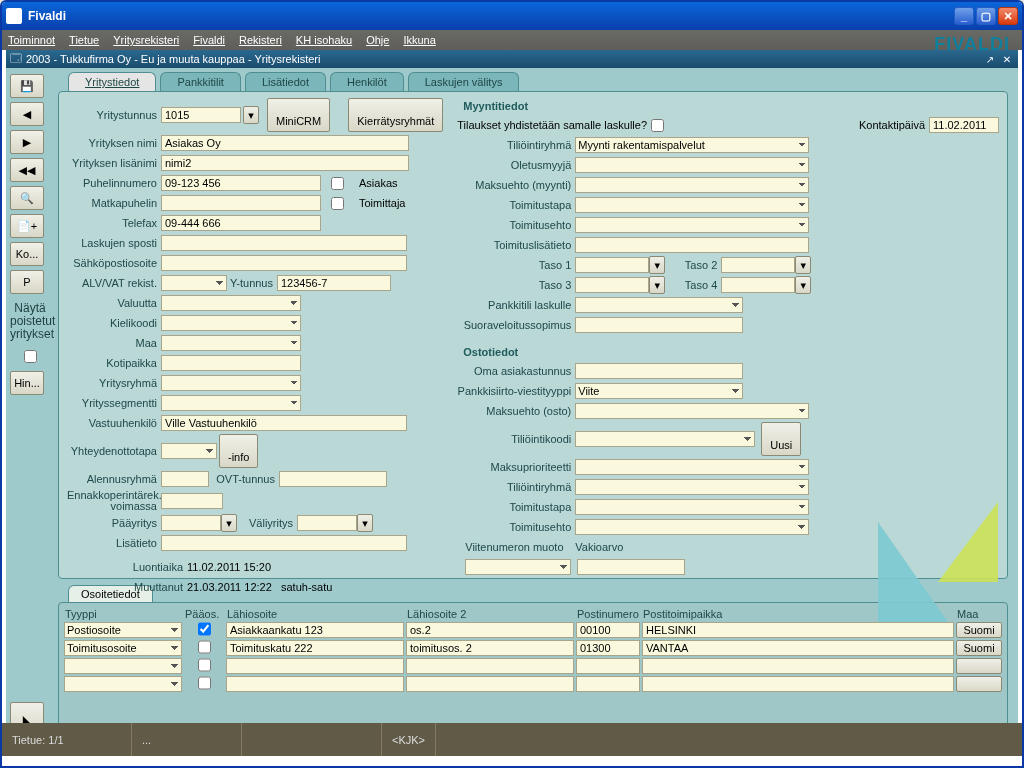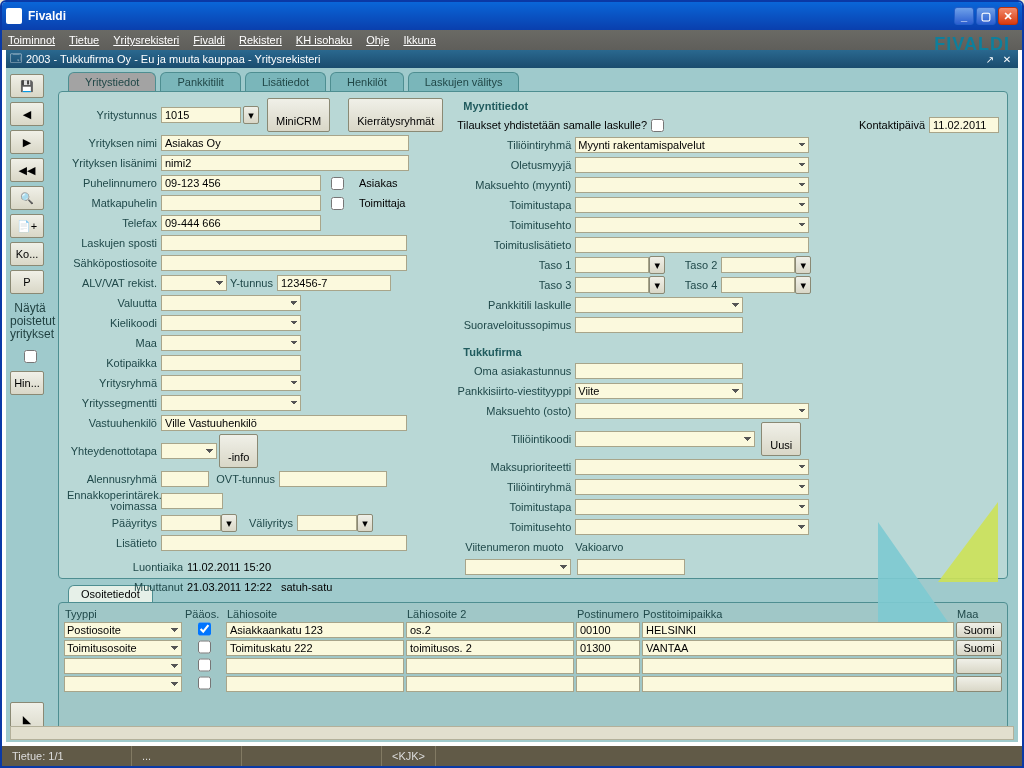--- a/index.html
+++ b/index.html
@@ -18,21 +18,21 @@
 .internal-title { height: 18px; background: linear-gradient(#2a688f,#1a4c6e); color: #fff; font-size: 11px; display: flex; align-items: center; padding: 0 4px; margin: 0; }
 .internal-title .spacer { flex: 1; }
 .internal-title .ibtn { width: 14px; height: 14px; margin-left: 3px; color: #fff; cursor: pointer; font-size: 10px; display: flex; align-items:center; justify-content:center; }
 .canvas { position: absolute; top: 18px; left: 0; right: 0; bottom: 0; background: #9fcacc; display: flex; }
 .toolbar { width: 48px; background: #9fcacc; padding: 6px 4px; display: flex; flex-direction: column; gap: 4px; }
 .tbtn { width: 34px; height: 24px; background: linear-gradient(#f0f0e8,#d9d7c7); border: 1px solid #8a8974; border-radius: 2px; display: flex; align-items: center; justify-content: center; font-size: 11px; cursor: pointer; }
 .sidelabel { font-size: 12px; color: #1e3e3e; text-align: center; margin-top: 4px; line-height: 1.1; }
 .work { flex: 1; padding: 4px 10px 4px 4px; overflow: hidden; }
 .tabs { display: flex; margin-left: 10px; }
 .tab { padding: 3px 16px; background: #7ab6ba; border: 1px solid #4e8e91; border-bottom: none; border-radius: 6px 6px 0 0; margin-right: 4px; font-size: 11px; color: #214848; cursor: pointer; }
-.tab.active { background: #a3a3a3; }
+.tab.active { background: #e5e5e5; text-decoration: underline; }
 .panel { background: #b9d8d6; border: 1px solid #4e8e91; border-radius: 4px; padding: 6px 8px 4px 8px; height: 488px; position: relative; }
 .row { display: flex; align-items: center; margin-bottom: 2px; min-height: 18px; }
 .lbl { width: 94px; text-align: right; padding-right: 4px; color: #20494a; font-size: 11px; }
 .lblw { width: 120px; text-align: right; padding-right: 4px; color: #20494a; font-size: 11px; }
 .inp { background: #fbf9dd; border: 1px solid #a8a58a; height: 16px; font-size: 11px; padding: 0 3px; }
 .sel { background: #fbf9dd; border: 1px solid #a8a58a; height: 16px; font-size: 11px; padding: 0 2px; appearance: none; background-image: linear-gradient(45deg, transparent 50%, #555 50%), linear-gradient(135deg, #555 50%, transparent 50%); background-position: right 6px center, right 2px center; background-size: 4px 4px, 4px 4px; background-repeat: no-repeat; }
 .btn { background: linear-gradient(#f0f0e8,#d9d7c7); border: 1px solid #8a8974; border-radius: 2px; height: 18px; padding: 16px 8px; font-size: 11px; cursor: pointer; }
 .btn-sm { width: 16px; padding: 0; display:flex; align-items:center; justify-content:center;}
 .cols { display: flex; gap: 12px; }
 .colL { flex: 0 0 346px; }
@@ -41,21 +41,21 @@
 .chk { margin: 0 4px; }
 .addr-group { margin-top: 6px; }
 .addr-tab { display: inline-block; padding: 2px 12px; background: #e6f0e8; border: 1px solid #4e8e91; border-bottom: none; border-radius: 6px 6px 0 0; margin-left: 10px; font-size: 11px; }
 .addr-panel { background: #a0c7c7; border: 1px solid #4e8e91; border-radius: 4px; padding: 4px; height: 130px; }
 .addr-panel table { width: 100%; border-collapse: collapse; font-size: 11px; }
 .addr-panel th { text-align: left; color: #20494a; font-weight: normal; padding: 1px 2px; }
 .addr-panel td { padding: 0 1px; }
 .addr-panel td input, .addr-panel td select, .addr-panel td .abtn { height: 16px; font-size: 11px; }
 .addr-panel .abtn { width: 100%; background: linear-gradient(#f0f0e8,#d9d7c7); border: 1px solid #8a8974; border-radius:2px; cursor:pointer; display:flex; align-items:center; justify-content:center; }
 .hscroll { position:absolute; bottom:2px; left:4px; right:4px; height:14px; background:#e2dfce; border:1px solid #b3b09a; }
-.statusbar { position: absolute; bottom: 0; left: 0; right: 0; height: 20px; background: #615a47; color: #ddd; font-size: 11px; display: flex; align-items: center; }
+.statusbar { position: absolute; bottom: 10px; left: 0; right: 0; height: 33px; background: #615a47; color: #ddd; font-size: 11px; display: flex; align-items: center; }
 .statusbar .cell { border-right: 1px solid #827a63; padding: 0 10px; height: 100%; display: flex; align-items: center; }
 .bg-logo { position: absolute; right: 20px; bottom: 120px; width: 120px; height: 160px; opacity: .9; }
 .bg-logo .tri1 { position:absolute; border-left: 60px solid transparent; border-bottom: 80px solid #cde258; right:0; bottom:40px;}
 .bg-logo .tri2 { position:absolute; border-right: 70px solid transparent; border-bottom: 100px solid #7ecad2; left:0; bottom:0;}
 .hidden-chk { display:flex; align-items:center; gap: 11px; margin: 0 6px; }
 </style>
 </head>
 <body>
 
 <div class="xp-window">
@@ -280,21 +280,21 @@
               </div>
               <div class="row">
                   <div class="lblw">Pankkitili laskulle</div>
                   <select class="sel" style="width:168px"></select>
                 </div>
               <div class="row">
                   <div class="lblw">Suoraveloitussopimus</div>
                   <input class="inp" style="width: 168px;">
                 </div>
 
-              <div class="sect" style="margin-top:12px">Tukkufirma</div>
+              <div class="sect" style="margin-top:12px">Ostotiedot</div>
               <div class="row">
                   <div class="lblw">Oma asiakastunnus</div>
                   <input class="inp" style="width: 168px;">
                 </div>
               <div class="row">
                   <div class="lblw">Pankkisiirto-viestityyppi</div>
                   <select class="sel" style="width:168px"><option>Viite</option></select>
                 </div>
               <div class="row">
                   <div class="lblw">Maksuehto (osto)</div>

